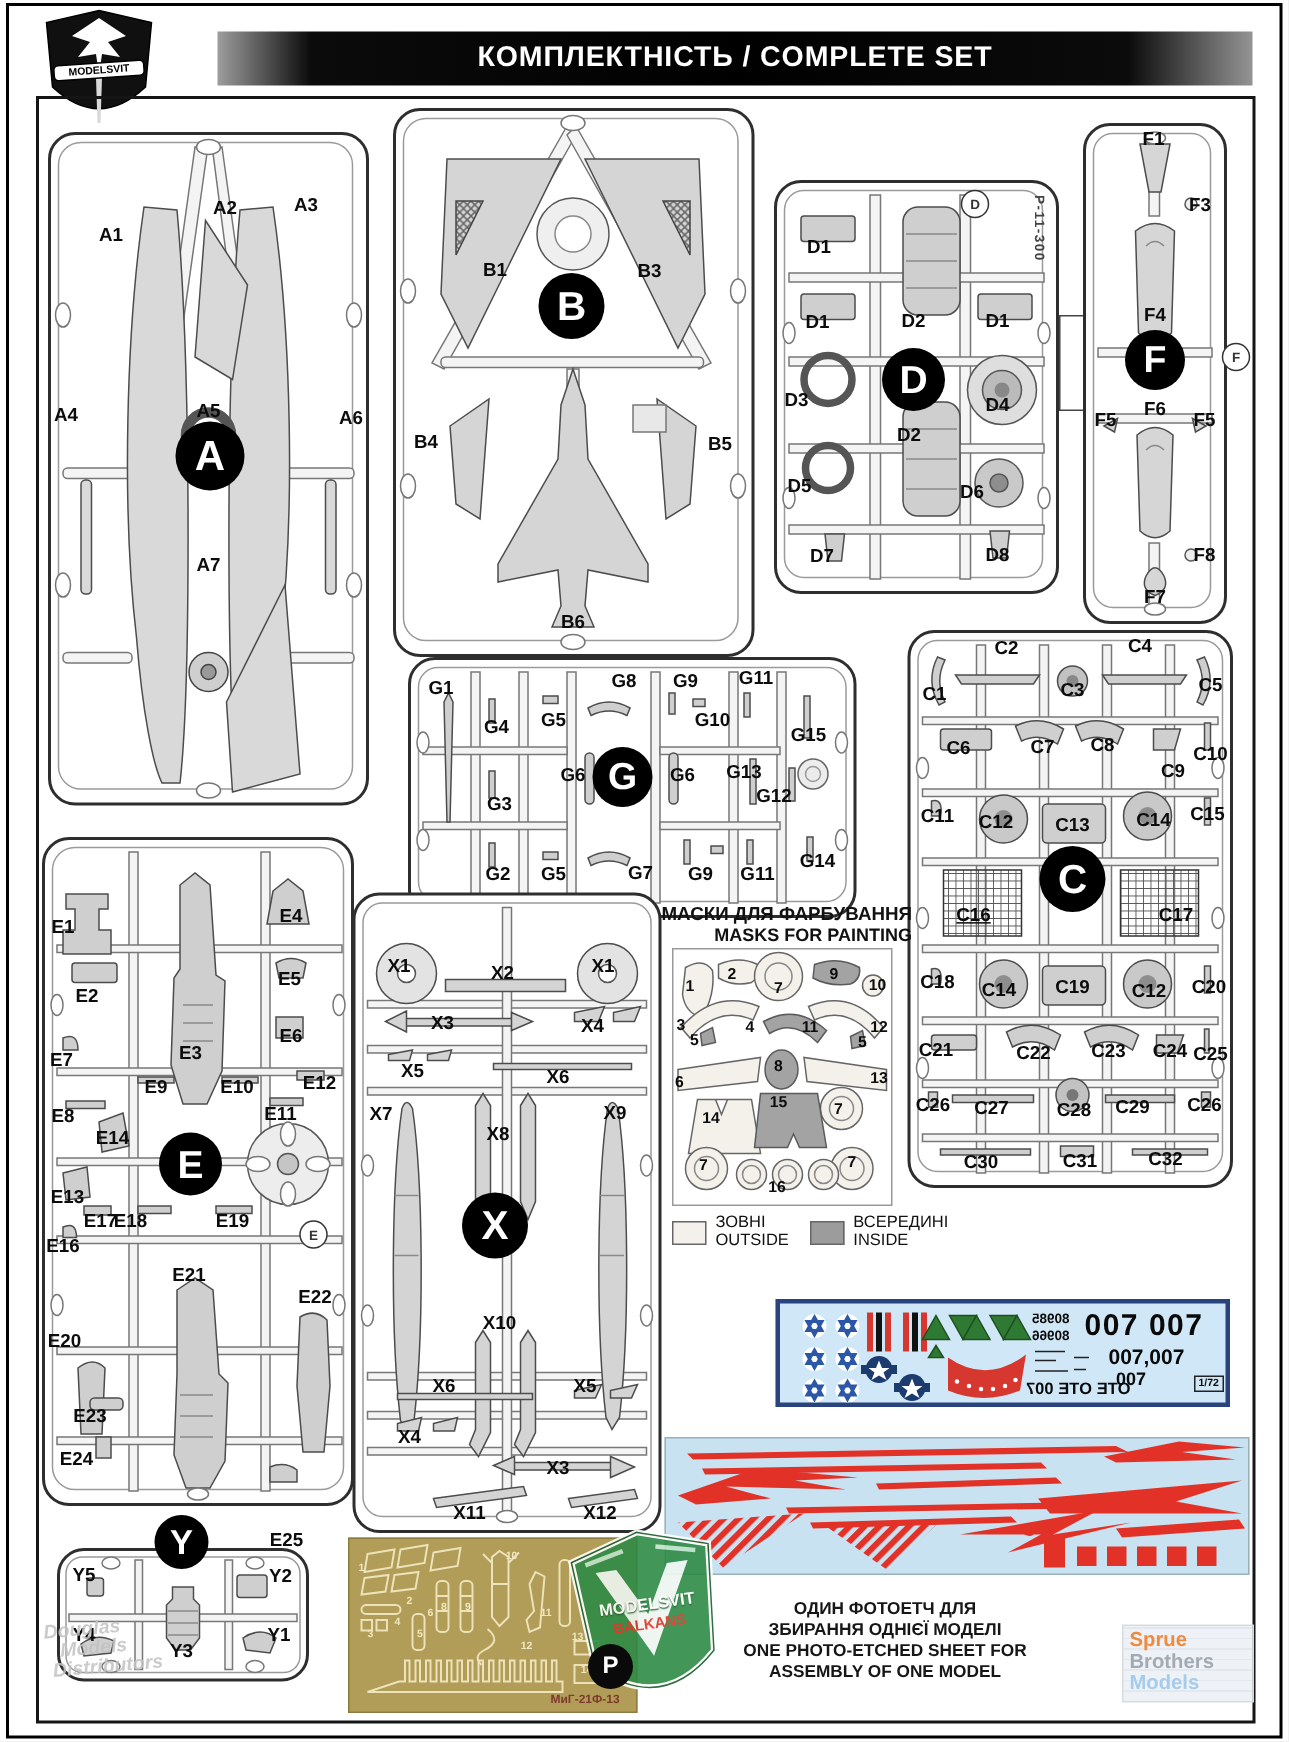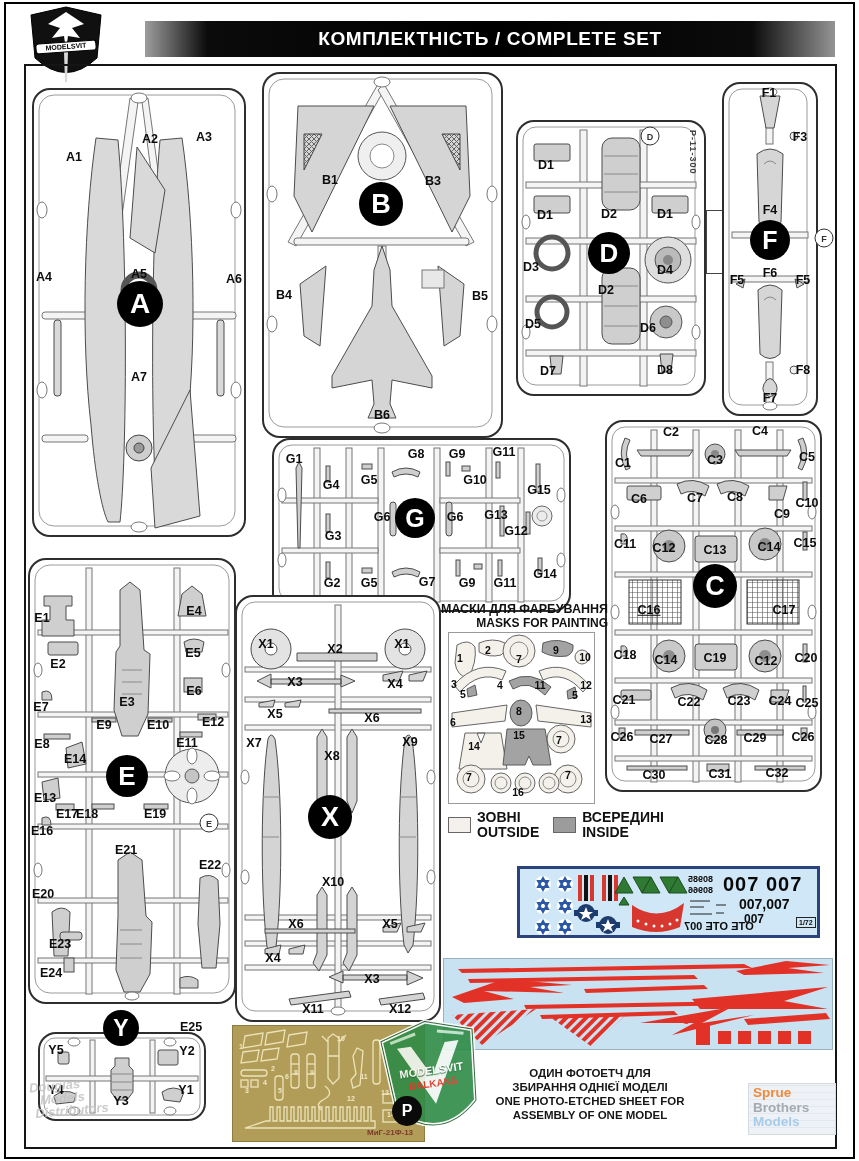--- a/index.html
+++ b/index.html
@@ -19,21 +19,21 @@
   .tagcircle{position:absolute;transform:translate(-50%,-50%);border:1.6px solid #333;border-radius:50%;
     width:17px;height:17px;display:flex;align-items:center;justify-content:center;font-size:9px;font-weight:700;color:#333;background:#fff}
   .dstamp{position:absolute;transform:rotate(90deg);transform-origin:left top;font-size:9px;font-weight:700;color:#444;letter-spacing:1px}
   .ftab{position:absolute;border:1.5px solid #444;background:#fff}
   .masks-title{position:absolute;text-align:right;font-weight:700;color:#111}
   .masks-title .l1{font-size:12.5px}
   .masks-title .l2{font-size:12px}
   .masksbox{position:absolute;border:1px solid #9a9a9a;background:#fff}
   .legend{position:absolute;display:flex;align-items:center;gap:6px}
   .legend .sw{width:21px;height:14px;border:1px solid #666}
-  .legend .txt{font-size:14px;font-weight:700;line-height:1.05;color:#111}
+  .legend .txt{font-size:11px;font-weight:400;line-height:1.05;color:#111}
   .decal-titles{position:absolute;text-align:right;font-weight:700;color:#1c1c1c}
   .decal-titles .l1{font-size:13px}
   .decal-titles .l2{font-size:12.5px}
   .decal1{position:absolute;background:#cfe7f6;border:3px solid #2a437c}
   .decal2{position:absolute;background:#c9e2f2;border:1px solid #9ab0bd}
   .pesheet{position:absolute;background:#b29d58;border:1px solid #8d7c41}
   .pelabel{position:absolute;font-size:8px;font-weight:700;color:#7c3b2b}
   .petext{position:absolute;text-align:center;font-weight:700;color:#161616;font-size:11.5px;line-height:14px}
   .d1txt{position:absolute;color:#0a0a0a;font-weight:700;line-height:1;white-space:nowrap}
   .mirror{transform:scaleX(-1)}

